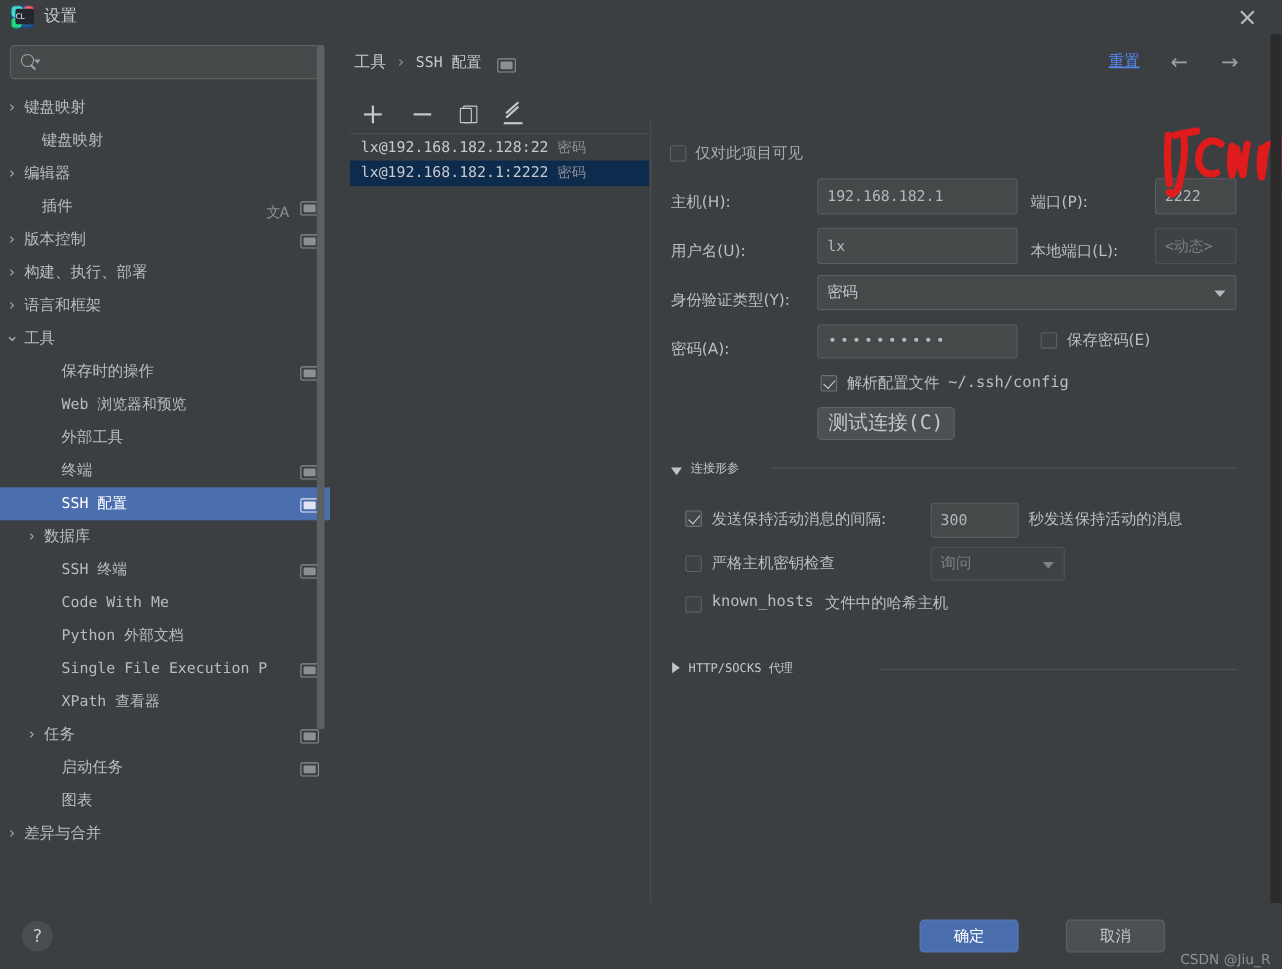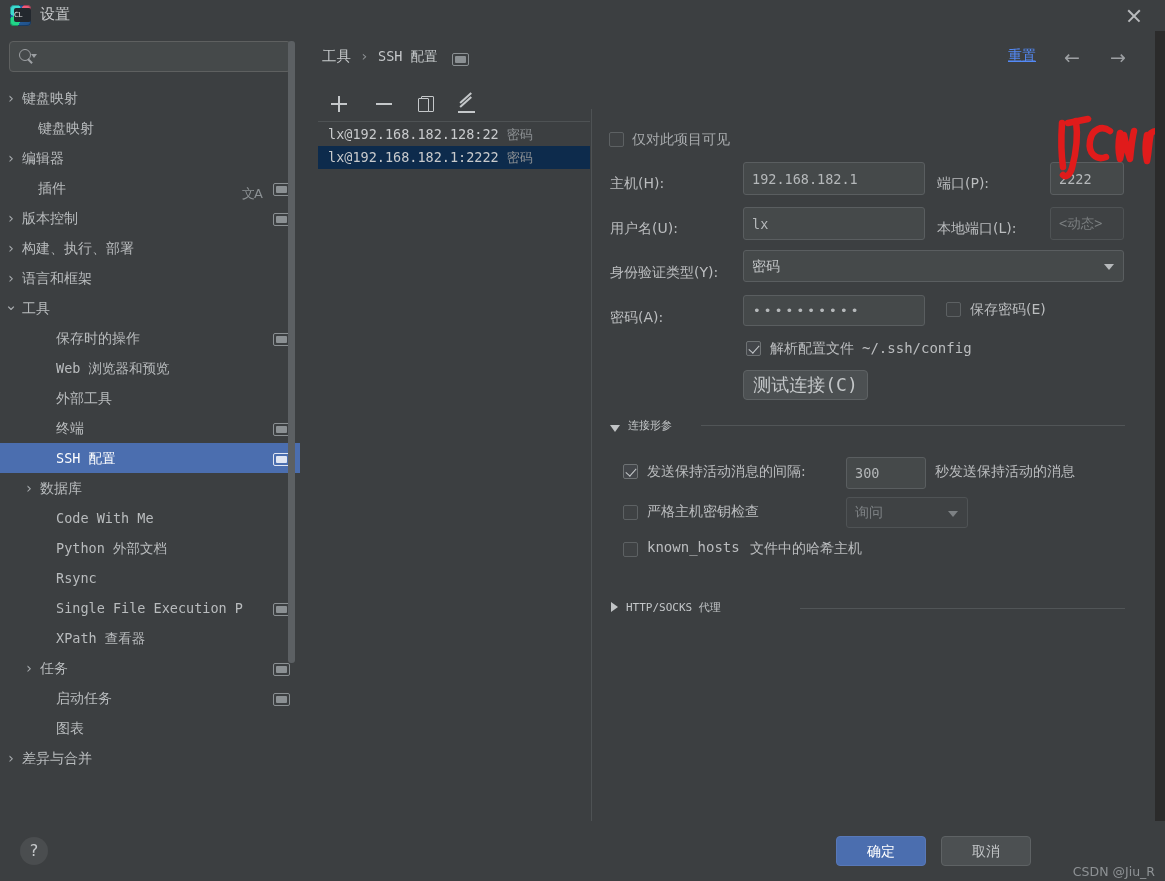--- a/index.html
+++ b/index.html
@@ -199,21 +199,21 @@
   .footer{position:absolute;left:0;top:821px;width:1165px;height:60px;background:#3c3f41;}
   .help-btn{
     position:absolute;left:20px;top:16px;width:28px;height:28px;border-radius:50%;
     background:#4a4d4f;color:#c7cacc;font-size:16px;line-height:28px;text-align:center;cursor:default;
   }
   .fbtn{
     position:absolute;top:15px;height:30px;border-radius:4px;box-sizing:border-box;
     font-size:14px;text-align:center;line-height:28px;cursor:default;
   }
   .fbtn.primary{background:#4b6eaf;border:1px solid #5878b8;color:#ffffff;}
-  .fbtn.normal{background:#4c5052;border:1px solid #5e6264;color:#c4c7c9;}
+  .fbtn.normal{background:#4c5052;border:1px solid #5e6264;color:#c4c7c9;margin-left:28px;}
   .fbtn.disabled{background:#0f172a;border:1px solid #54585a;color:#8b8f91;margin-top:45px;}
   .watermark{
     position:absolute;right:10px;top:43px;color:#8e9295;font-size:12.5px;
   }
 </style>
 </head>
 <body>
 
 <div class="app">
 
@@ -285,27 +285,28 @@
         </div>
         <div class="node selected">
           <span class="lbl mono" style="left: 56px;">SSH 配置</span>
           <span class="trail"></span>
         </div>
         <div class="node">
           <span class="chev" style="left: 22px; font-size: 14px;">›</span>
           <span class="lbl" style="left: 40px;">数据库</span>
         </div>
         <div class="node">
+          <span class="lbl mono" style="left: 56px;">SSH 终端</span>
+          <span class="trail"></span>
+        </div>
+        <div class="node">
           <span class="lbl mono" style="left: 56px;">Code With Me</span>
         </div>
         <div class="node">
           <span class="lbl mono" style="left: 56px;">Python 外部文档</span>
-        </div>
-        <div class="node">
-          <span class="lbl mono" style="left: 56px;">Rsync</span>
         </div>
         <div class="node">
           <span class="lbl mono" style="left: 56px;">Single File Execution P</span>
           <span class="trail"></span>
         </div>
         <div class="node">
           <span class="lbl mono" style="left: 56px;">XPath 查看器</span>
         </div>
         <div class="node">
           <span class="chev" style="left: 22px; font-size: 14px;">›</span>

